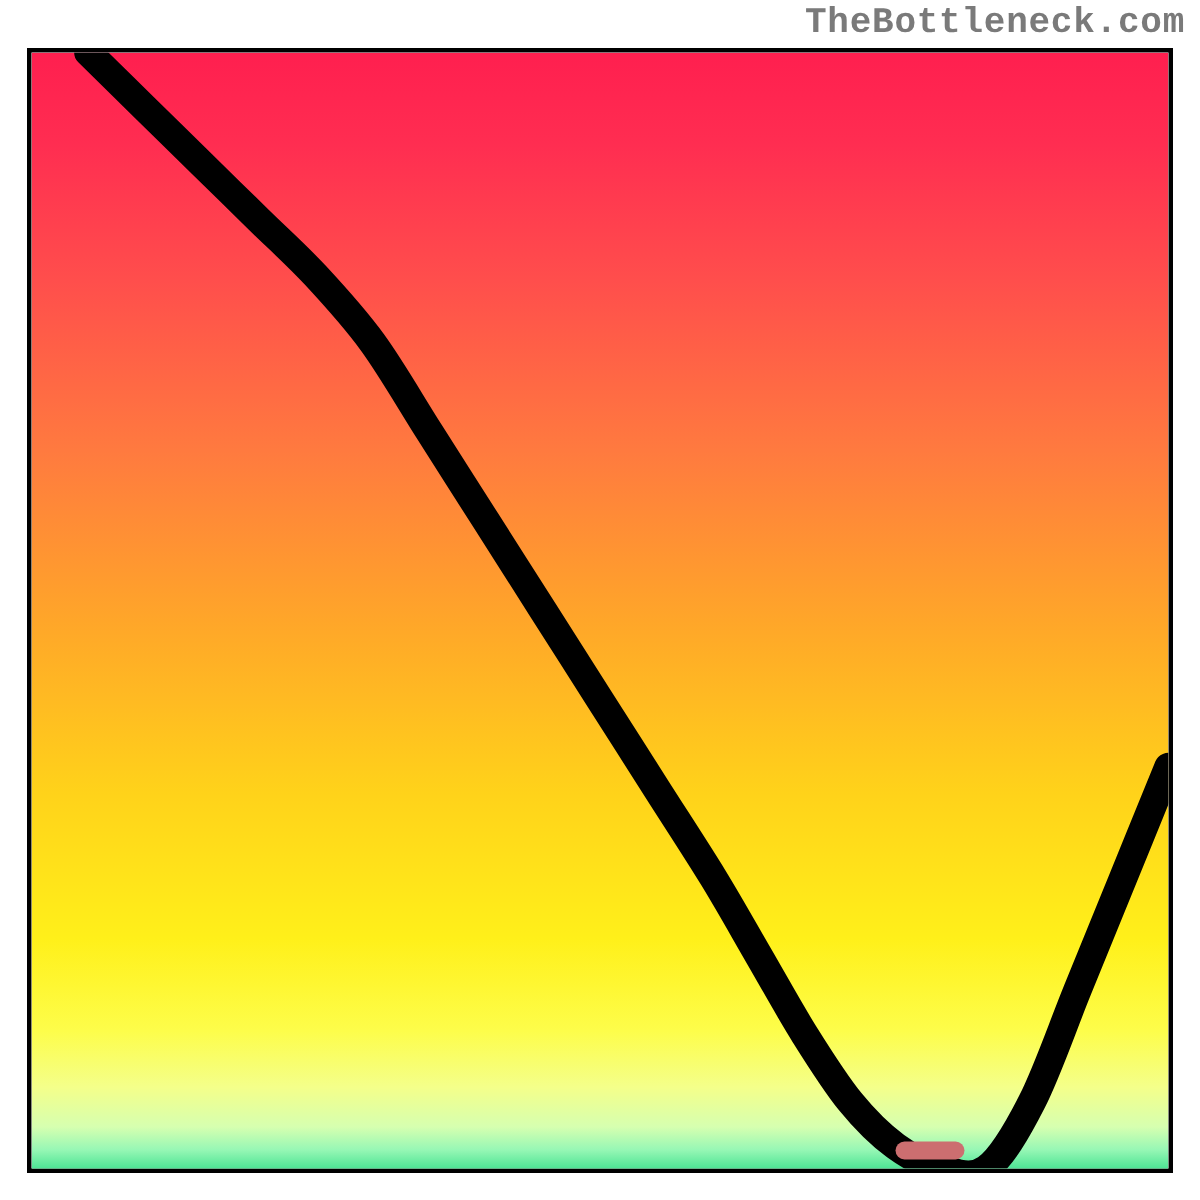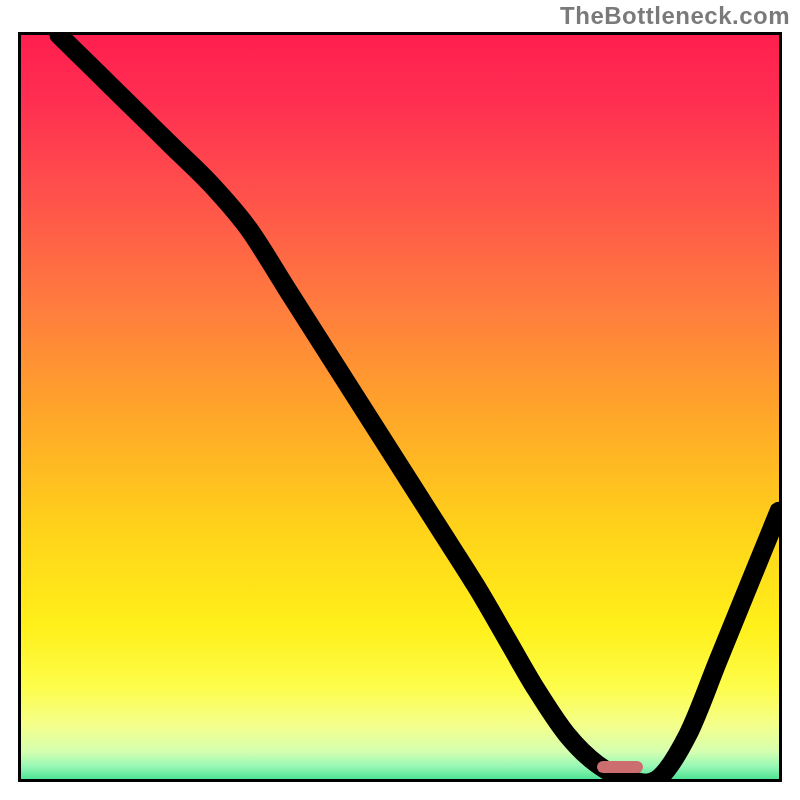--- a/index.html
+++ b/index.html
@@ -8,20 +8,21 @@
     width: 800px;
     height: 800px;
     background: #ffffff;
     overflow: hidden;
     font-family: Arial, Helvetica, sans-serif;
   }
   .frame {
     position: relative;
     width: 800px;
     height: 564px;
+    font-family: Liberation Mono, monospace;
   }
   .watermark {
     position: absolute;
     top: 2px;
     right: 10px;
     font-size: 24px;
     font-weight: 600;
     color: #7a7a7a;
     letter-spacing: 0.5px;
     user-select: none;

